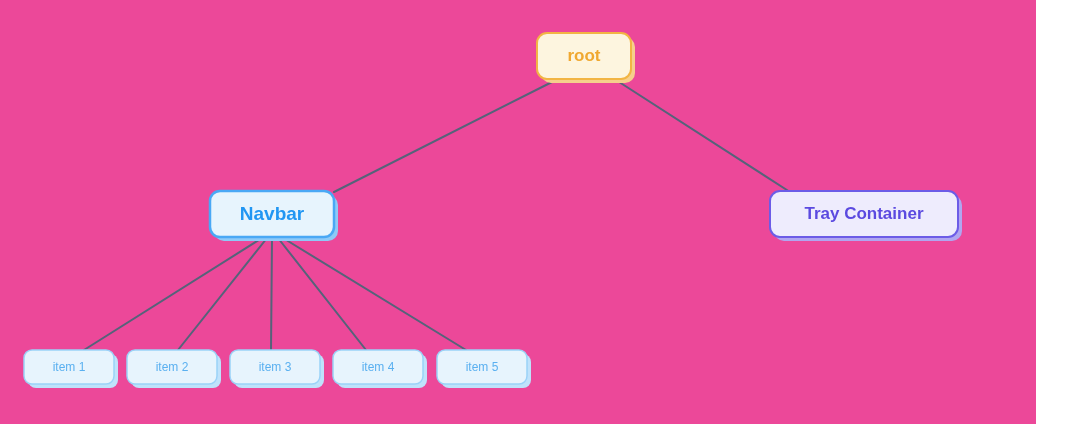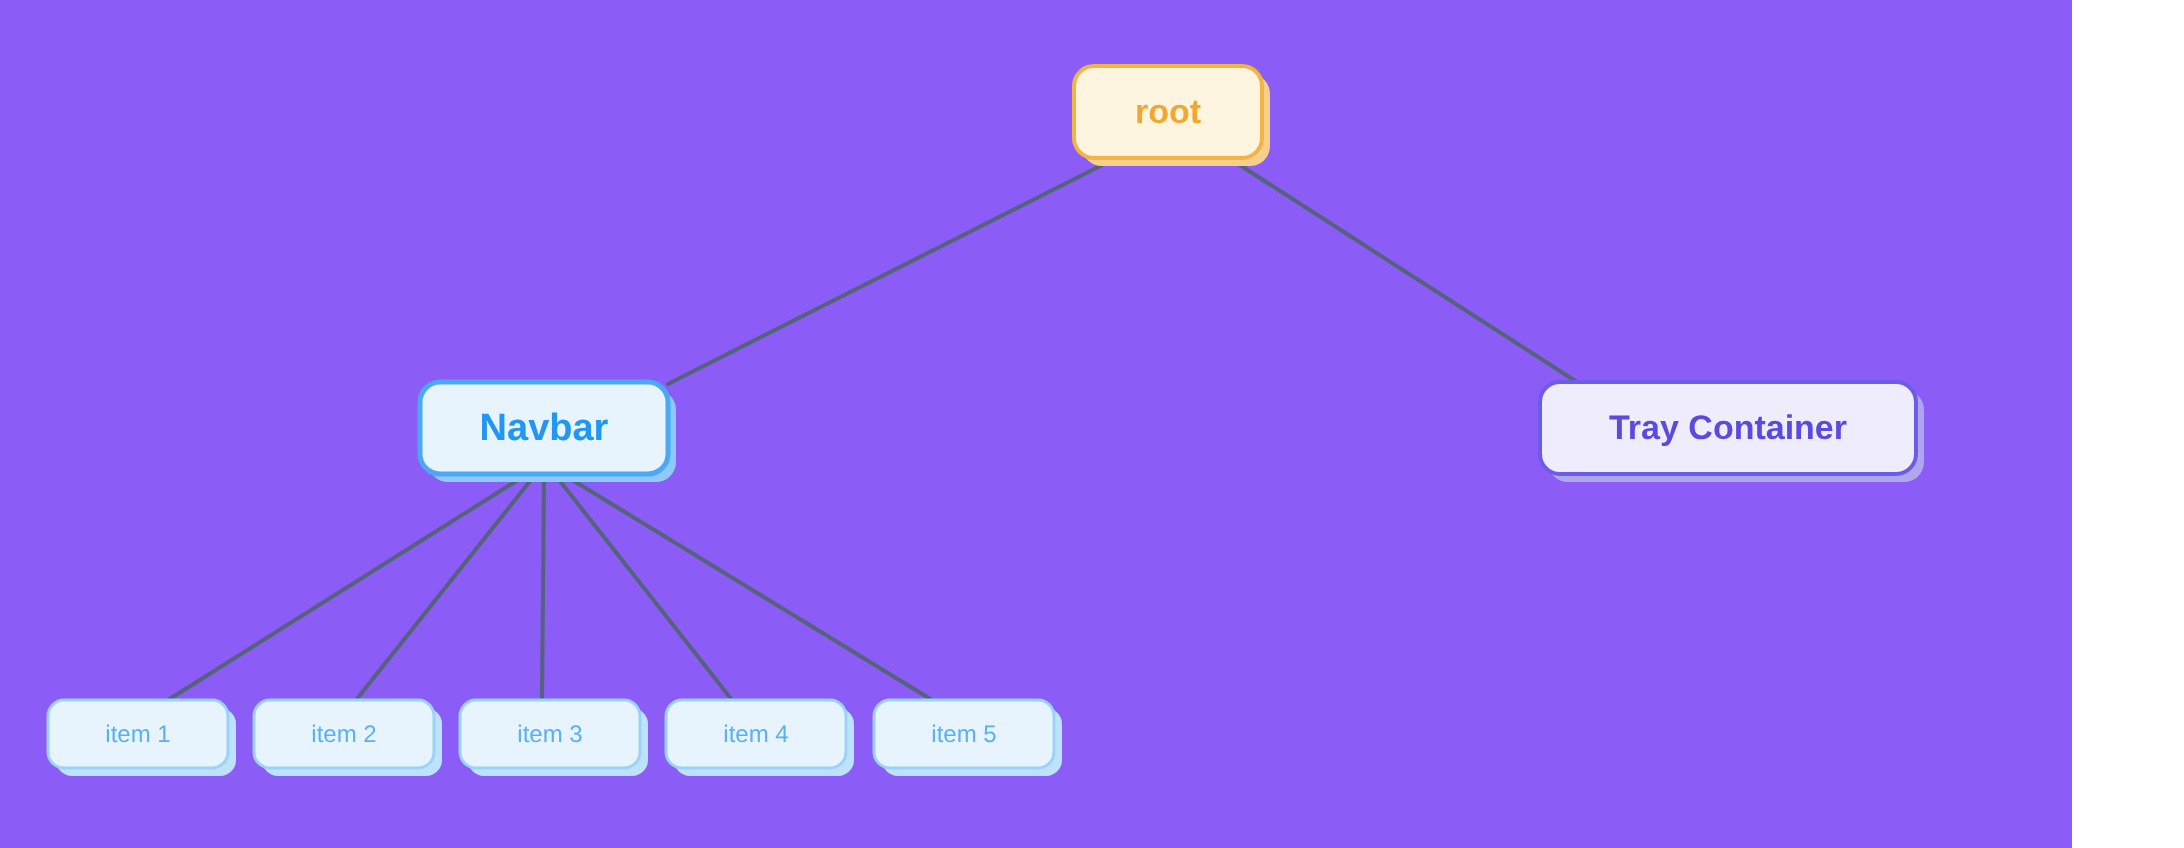--- a/index.html
+++ b/index.html
@@ -10,21 +10,21 @@
   body {
     width: 1092px;
     height: 424px;
     font-family: "Liberation Sans", sans-serif;
     overflow: hidden;
   }
   #diagram-root {
     position: relative;
     width: 1036px;
     height: 424px;
-    background: #8b5cf6;
+    background: #ec4899;
   }
   svg.canvas {
     position: absolute;
     top: 0; left: 0;
     width: 1092px;
     height: 424px;
     display: block;
   }
   .edge-line {
     stroke: #55637a;

